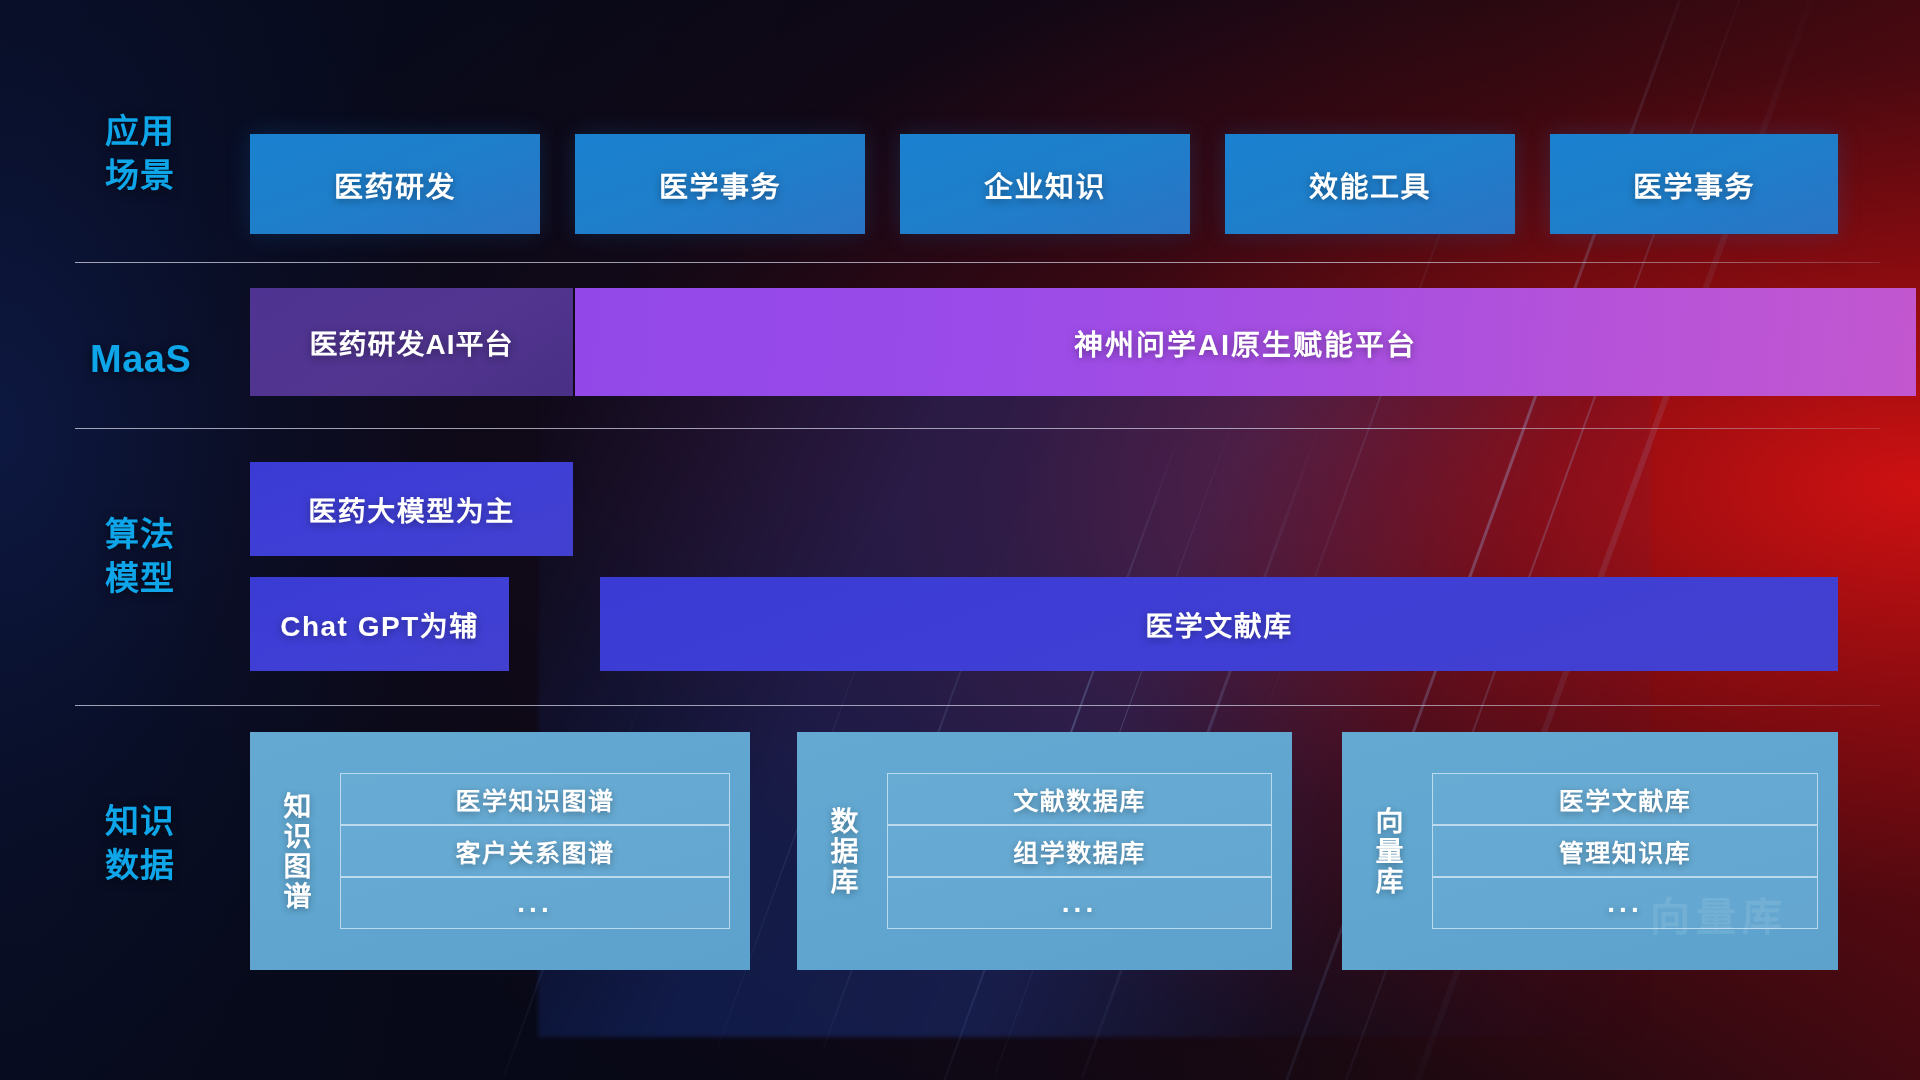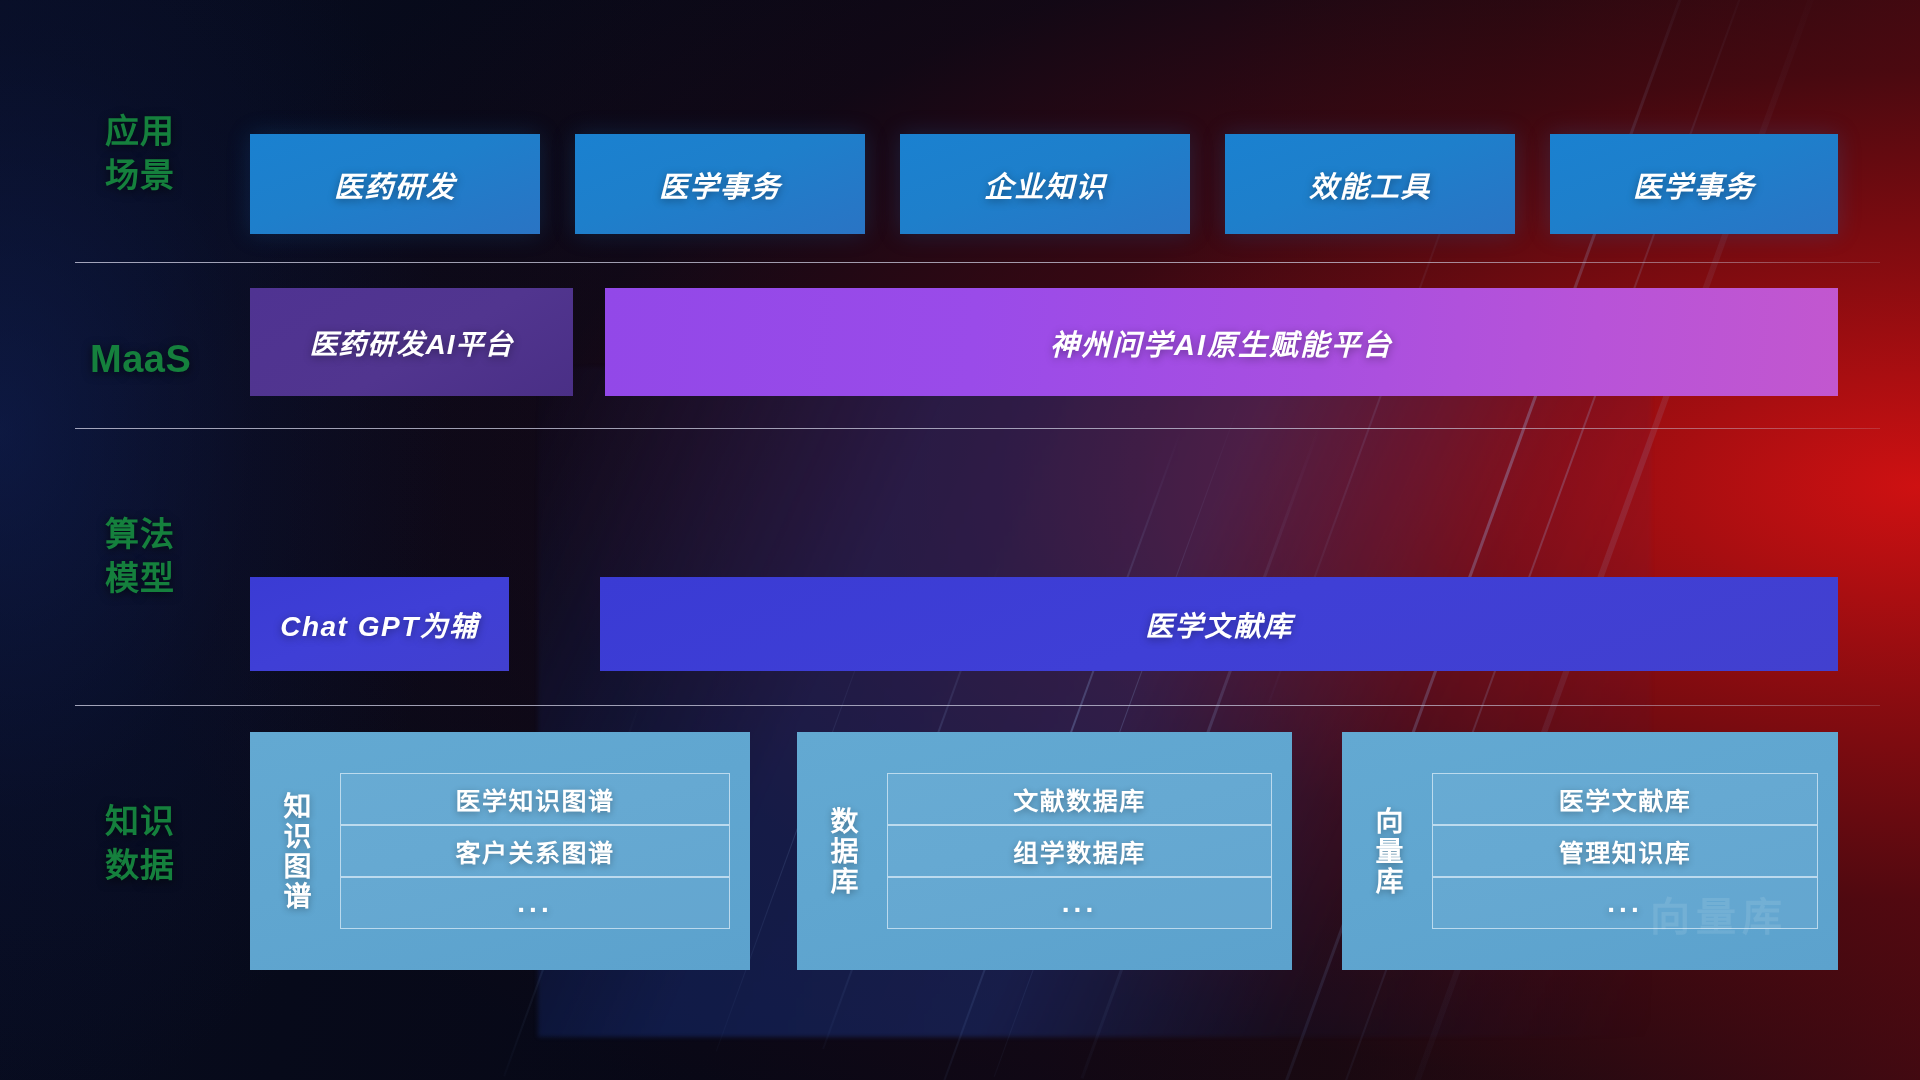--- a/index.html
+++ b/index.html
@@ -34,21 +34,21 @@
   .streaks i{
     position:absolute; display:block;
     background:linear-gradient(to bottom, rgba(150,190,255,0) 0%, rgba(160,200,255,0.55) 45%, rgba(120,170,255,0.10) 100%);
     transform-origin:top left;
   }
 
   
   .stage{ position:absolute; inset:0; }
   .rowlabel{
     position:absolute;
-    color:#15803d;
+    color:#0ea5e9;
     font-weight:700;
     font-size:34px;
     line-height:1.28;
     letter-spacing:1px;
     text-align:left;
     text-shadow:0 2px 10px rgba(0,0,0,0.65);
     white-space:pre-line;
   }
   .rowlabel.maas{
     font-size:38px; letter-spacing:0.5px; font-weight:700;
@@ -61,21 +61,20 @@
   }
 
   
   .card{
     position:absolute;
     display:flex; align-items:center; justify-content:center;
     color:#fff;
     font-weight:700;
     text-align:left;
     text-shadow:0 2px 8px rgba(0,0,0,0.35);
-    font-style:italic;
   }
 
   
   .scn{
     top:134px; height:100px;
     font-size:29px; letter-spacing:1.5px;
     background:linear-gradient(160deg,#1a81d0 0%,#1e7fcb 45%,#2a74c4 100%);
     box-shadow:0 0 22px rgba(26,120,200,0.22);
   }
 
@@ -179,29 +178,32 @@
     <span>医学事务</span>
   </div>
 
   <div class="divider" style="left:75px; top:262px; width:1805px;"></div>
 
   <div class="rowlabel maas" style="left:90px; top:335px; width:170px;">MaaS</div>
 
   <div class="card maas-left" style="left:250px; width:323px;">
     <span>医药研发AI平台</span>
   </div>
-  <div class="card maas-right" style="left:605px; width:1233px;">
+  <div class="card maas-right" style="left:575px; width:1341px;">
     <span>神州问学AI原生赋能平台</span>
   </div>
 
   <div class="divider" style="left:75px; top:428px; width:1805px;"></div>
 
   <div class="rowlabel" style="left:105px; top:513px; width:150px;">算法
 模型</div>
 
+  <div class="card alg r1" style="left:250px; width:323px;">
+    <span>医药大模型为主</span>
+  </div>
   <div class="card alg r2" style="left:250px; width:259px;">
     <span>Chat GPT为辅</span>
   </div>
   <div class="card alg r2" style="left:600px; width:1238px;">
     <span>医学文献库</span>
   </div>
 
   <div class="divider" style="left:75px; top:705px; width:1805px;"></div>
 
   <div class="rowlabel" style="left:105px; top:800px; width:150px;">知识

